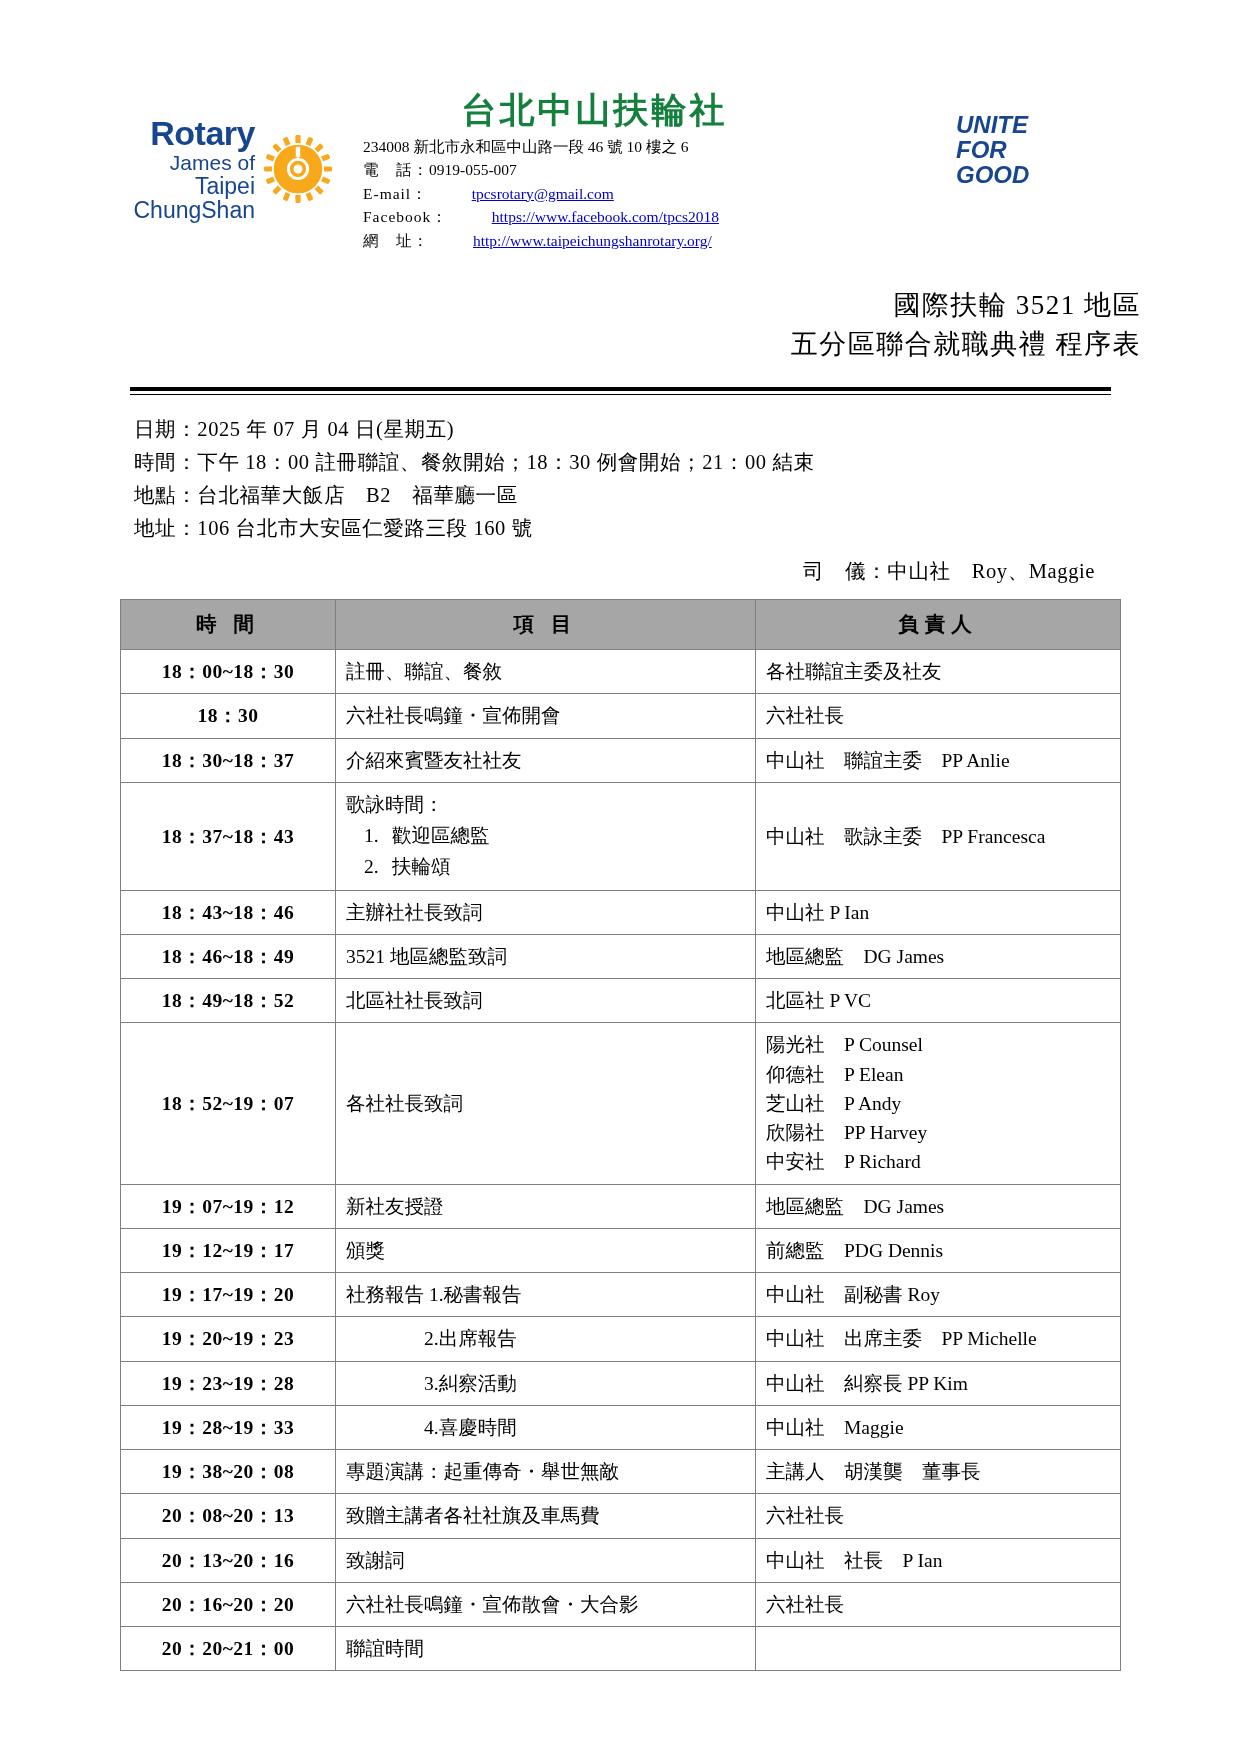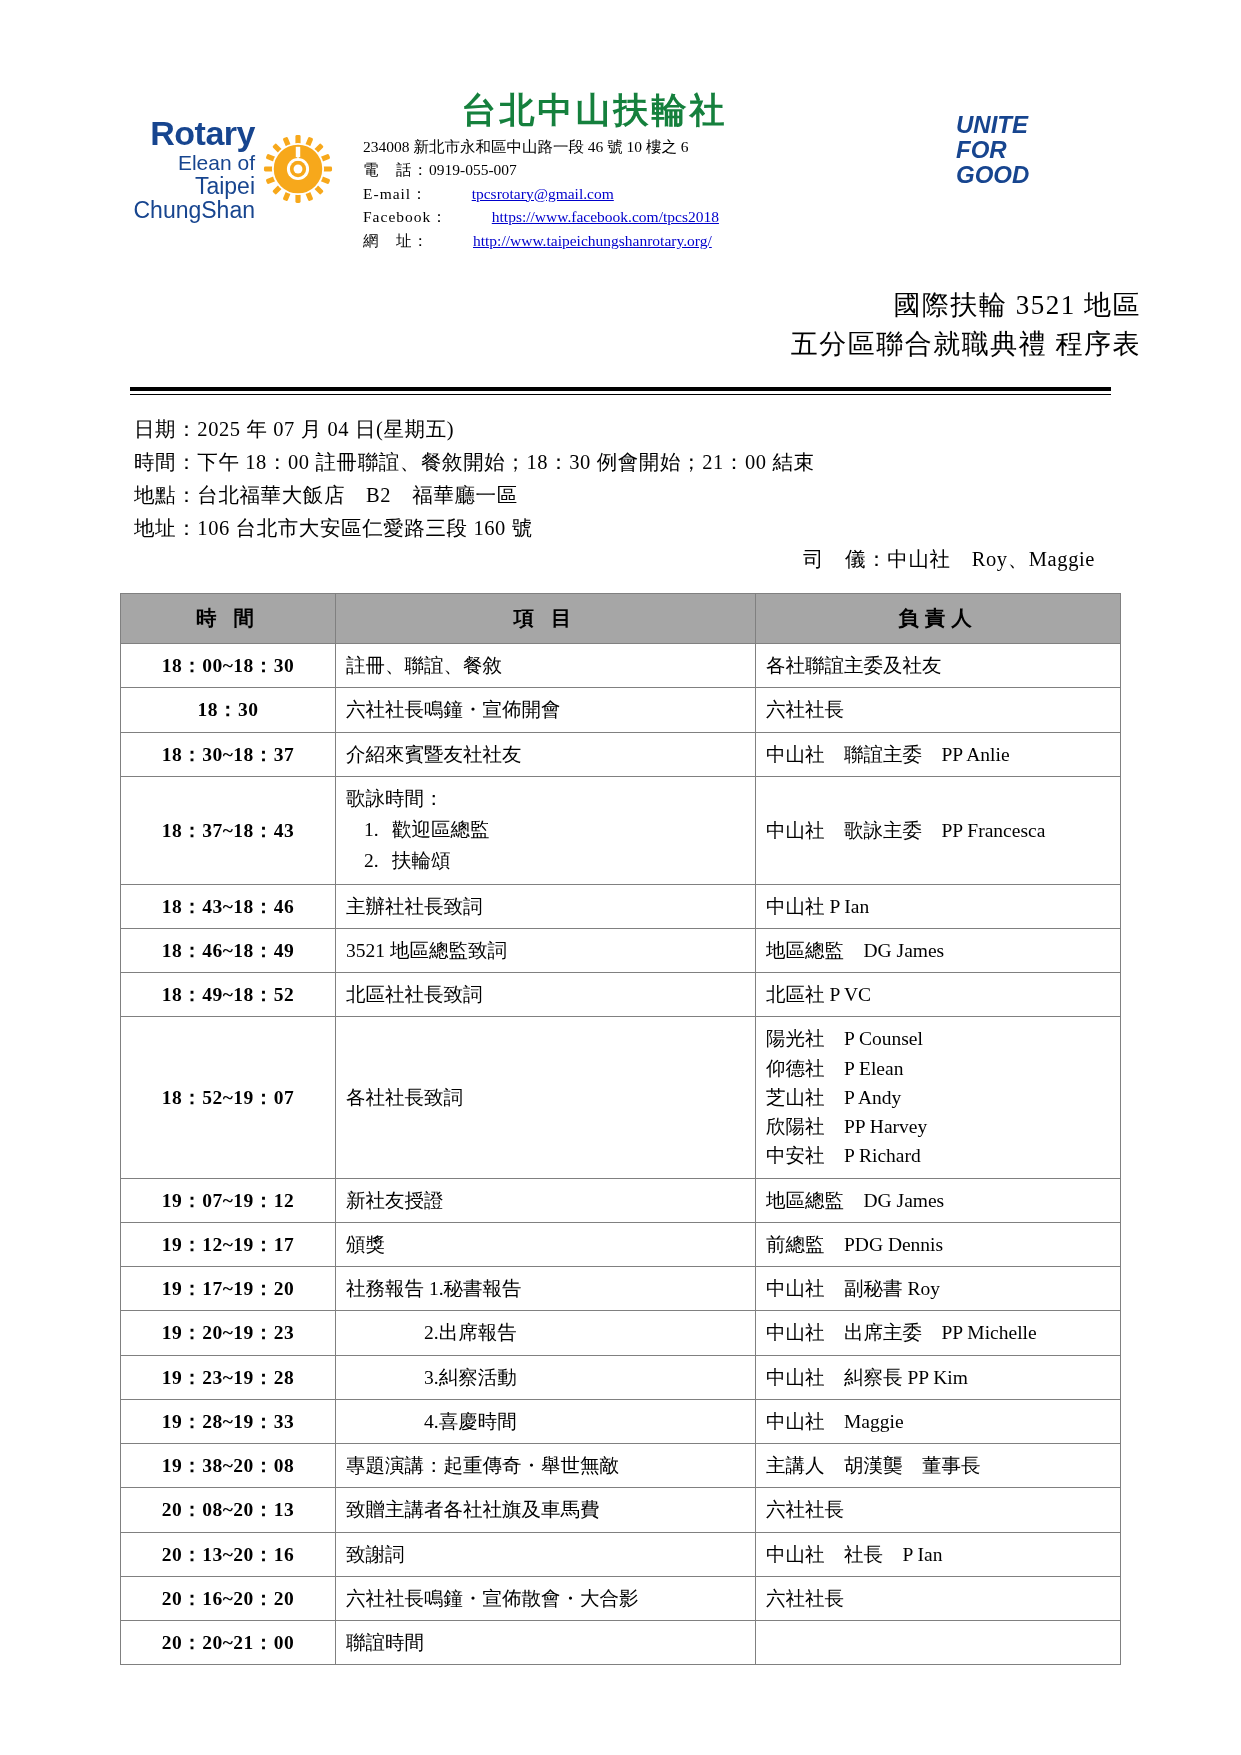--- a/index.html
+++ b/index.html
@@ -126,29 +126,29 @@
   
   .meta {
     margin: 18px 0 0 34px;
     font-size: 20.5px;
     line-height: 1.62;
     letter-spacing: 0.6px;
   }
   .mc {
     text-align: right;
     font-size: 20.5px;
-    margin: 0 46px 6px 0;
+    margin: 12px 46px 6px 0;
     letter-spacing: 0.6px;
   }
 
   
   table.agenda {
     border-collapse: collapse;
     width: 1000px;
-    margin: 20px auto 0 auto;
+    margin: 14px auto 0 auto;
     table-layout: fixed;
   }
   table.agenda th, table.agenda td {
     border: 1.6px solid #808080;
     padding: 7px 10px;
     font-size: 19.5px;
     vertical-align: middle;
     line-height: 1.5;
   }
   table.agenda thead th {
@@ -192,21 +192,21 @@
 </head>
 <body>
 
 <div class="page">
 
   <div class="header">
 
     <div class="logo-block">
       <div class="logo-text">
         <div class="l1">Rotary</div>
-        <div class="l2">Elean of</div>
+        <div class="l2">James of</div>
         <div class="l3">Taipei ChungShan</div>
       </div>
       <div class="wheel">
         <svg viewBox="0 0 100 100" width="74" height="74" aria-hidden="true">
           <g fill="#f7a81b">
             <circle cx="50" cy="50" r="34"></circle>
             <g>
               <rect x="46.5" y="4" width="7" height="16" rx="2"></rect>
               <rect x="46.5" y="80" width="7" height="16" rx="2"></rect>
               <rect x="4" y="46.5" width="16" height="7" rx="2"></rect>

